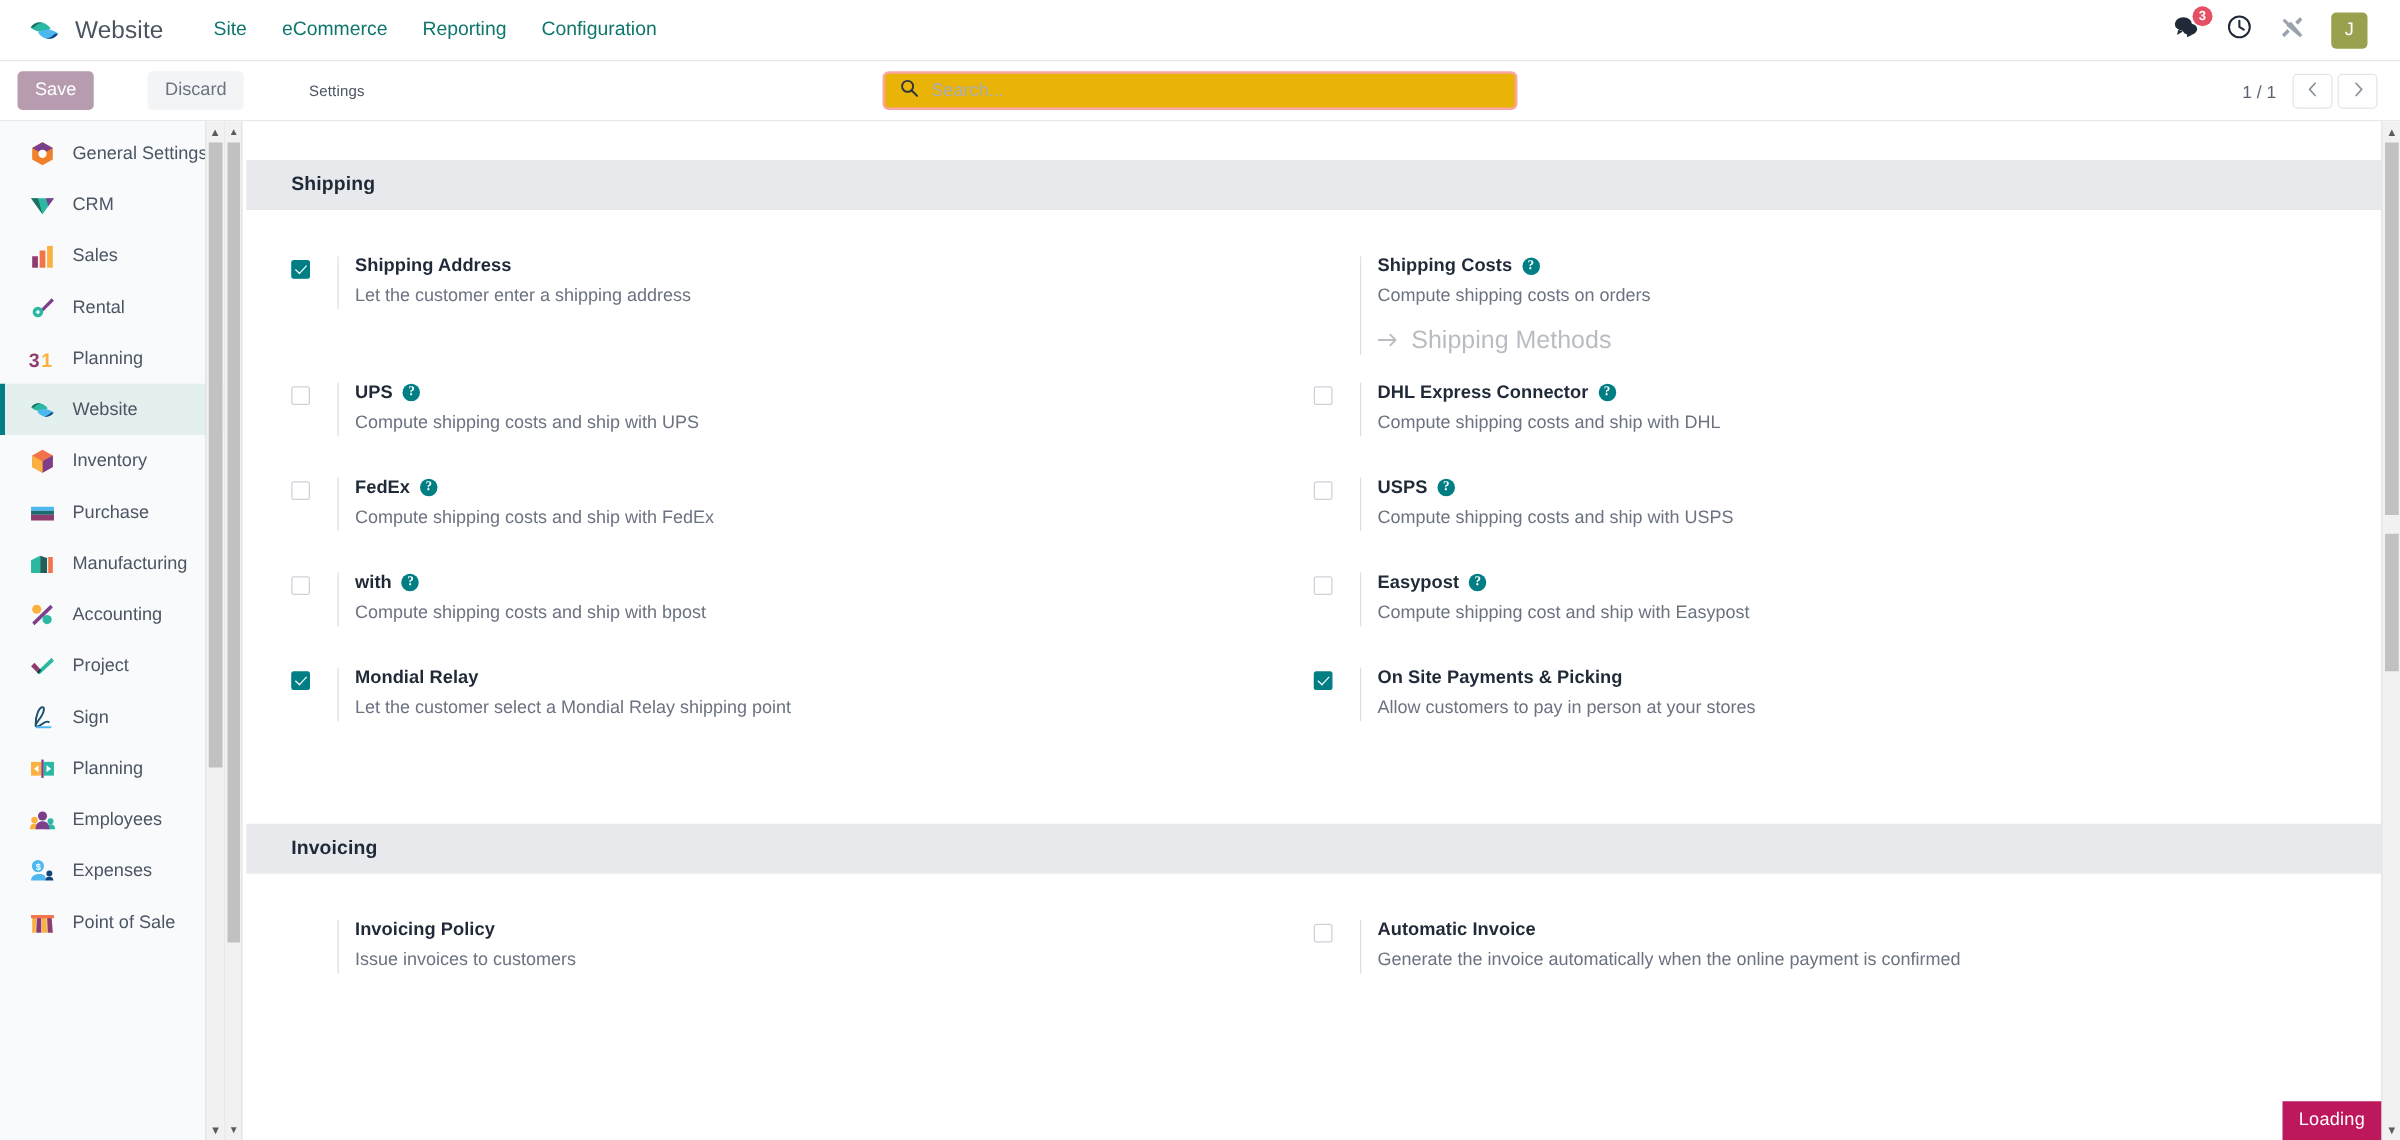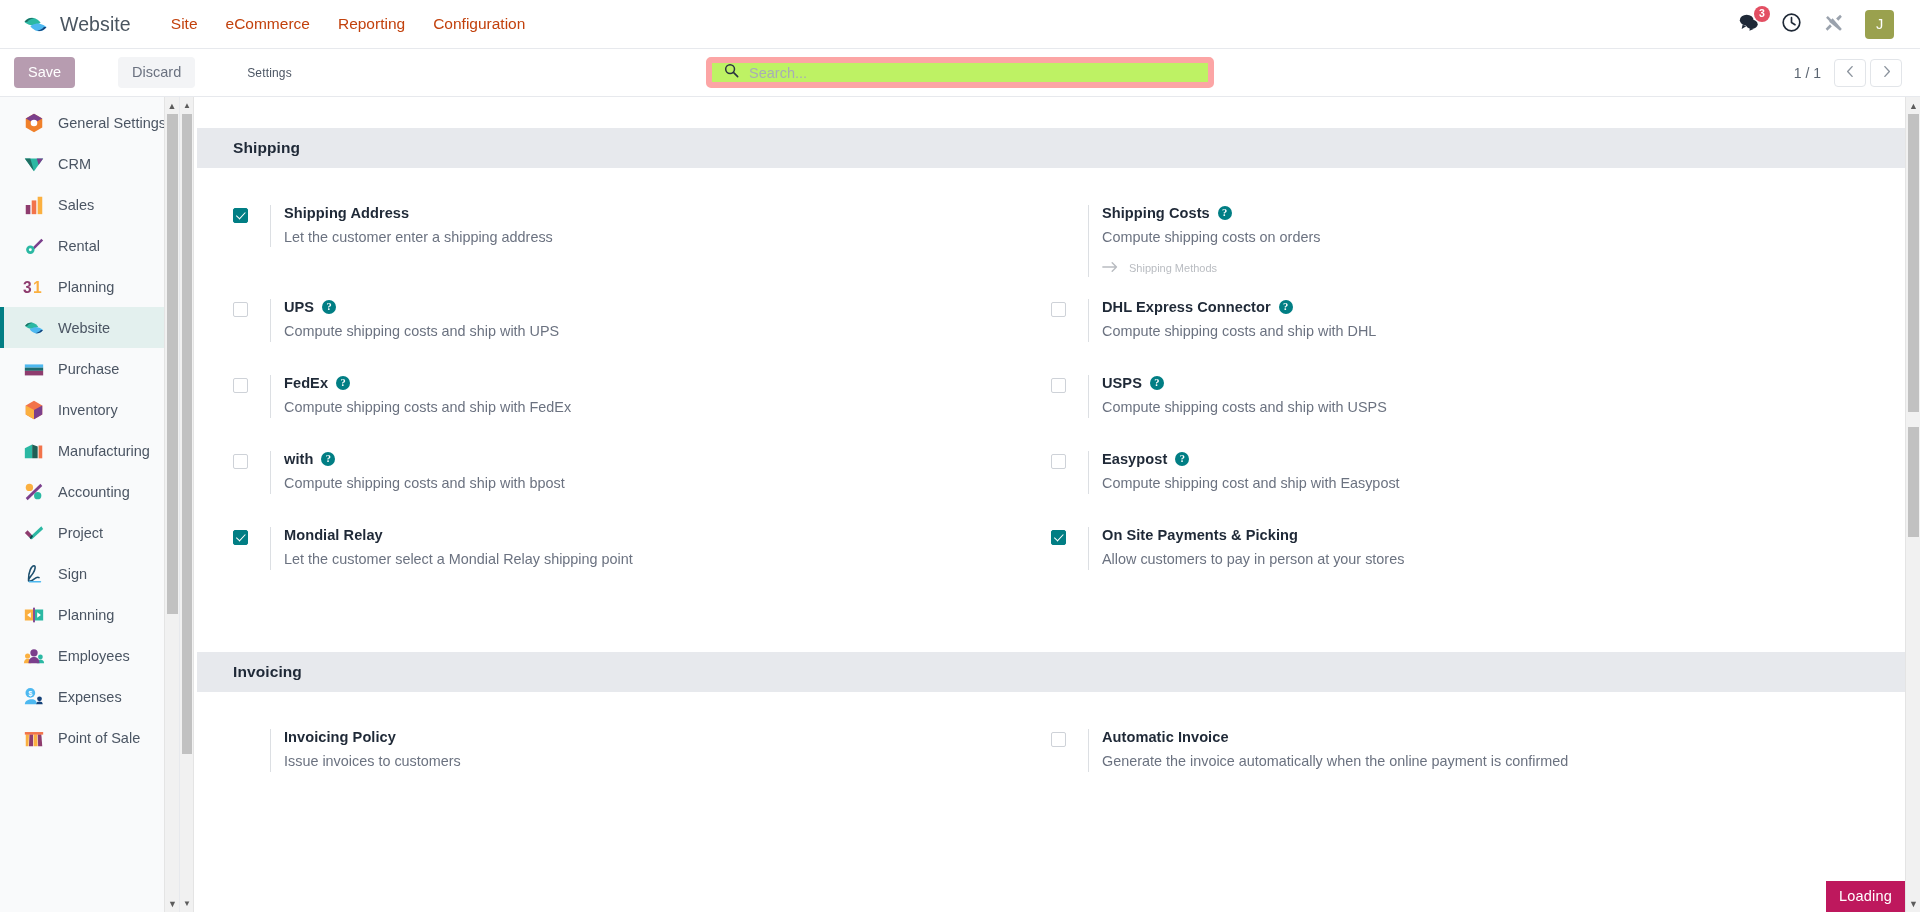--- a/index.html
+++ b/index.html
@@ -26,21 +26,21 @@
     display: flex; align-items: center; gap: 11px;
     margin-right: 26px;
   }
   .brand-logo { width: 27px; height: 27px; flex: none; }
   .brand-name {
     font-size: 19.5px; color: #4a5560; font-weight: 400;
     letter-spacing: .1px;
   }
   .nav-menu { display: flex; align-items: center; gap: 0; }
   .nav-item {
-    font-size: 15.5px; color: #c2410c; padding: 6px 14px;
+    font-size: 15.5px; color: #0f766e; padding: 6px 14px;
     cursor: pointer; border-radius: 3px; white-space: nowrap;
   }
   .nav-right {
     margin-left: auto; display: flex; align-items: center; gap: 21px;
     padding-right: 8px;
   }
   .sys-icon { position: relative; cursor: pointer; display: flex; align-items: center; }
   .badge-count {
     position: absolute; top: -7px; right: -10px;
     background: #e34f63; color: #fff;
@@ -74,22 +74,22 @@
   .cp-title {
     font-size: 12px; color: #4b5563; margin-left: 16px;
     font-weight: 400; letter-spacing: .15px;
   }
   .search-wrap {
     position: absolute; left: 50%; transform: translateX(-50%);
     width: 508px;
   }
   .search-box {
     display: flex; align-items: center; gap: 10px;
-    border: 6px solid #fca5a5; border-radius: 5px;
-    height: 31px; padding: 0 12px; background: #bef264;
+    border: 2px solid #fca5a5; border-radius: 5px;
+    height: 31px; padding: 0 12px; background: #eab308;
   }
   .search-box input {
     border: none; outline: none; flex: 1;
     font-size: 14.5px; font-family: inherit; color: #495057;
     background: transparent;
   }
   .search-box input::placeholder { color: #a8adb5; }
   .pager {
     margin-left: auto; display: flex; align-items: center; gap: 4px;
   }
@@ -181,21 +181,21 @@
     background: #017e84; color: #fff; flex: none;
     font-size: 10.5px; font-weight: 700; cursor: pointer;
     display: flex; align-items: center; justify-content: center;
     line-height: 1; font-family: "Liberation Serif", serif;
   }
   .s-desc {
     font-size: 14.4px; color: #6b7280; margin-top: 6px;
     line-height: 1.42; max-width: 470px;
   }
   .s-link {
-    margin-top: 14px; font-size: 11px; color: #b9bcc1;
+    margin-top: 14px; font-size: 20px; color: #b9bcc1;
     display: inline-flex; align-items: center; gap: 10px;
     cursor: default; text-decoration: none;
   }
 
   .pane-scrollbar {
     position: absolute; right: 0; top: 0; width: 15px; height: 100%;
     background: #f1f1f1; border-left: 1px solid #e4e4e4;
   }
   .pane-arrow {
     width: 15px; height: 17px; display: flex;
@@ -390,37 +390,37 @@
             <path d="M29 19c-3 5-9 6-13 4-4-2-6-5-6-5s5-4 11-3c4 1 6.5 2.5 8 4z" fill="#4db8f0"></path>
             <path d="M29 19c-2.5 4-7 5.5-11 4.5 3-.5 6-2 8-4.5 1-.2 2-.2 3 0z" fill="#14427a"></path>
           </svg>
         </span>
         <span class="sb-label">Website</span>
       </div>
 
       <div class="sb-item">
         <span class="sb-icon">
           <svg viewBox="0 0 24 24" width="22" height="22">
+            <path d="M12 2 L21 7 L21 17 L12 22 L3 17 L3 7 Z" fill="#f2734a"></path>
+            <path d="M12 12 L21 7 L21 17 L12 22 Z" fill="#7b3f8c"></path>
+            <path d="M12 12 L3 7 L3 17 L12 22 Z" fill="#fbb040"></path>
+          </svg>
+        </span>
+        <span class="sb-label">Inventory</span>
+      </div>
+
+      <div class="sb-item">
+        <span class="sb-icon">
+          <svg viewBox="0 0 24 24" width="22" height="22">
             <rect x="2" y="7" width="20" height="3.5" fill="#4db8f0"></rect>
             <rect x="2" y="10.5" width="20" height="3.5" fill="#1d6b6e"></rect>
             <rect x="2" y="14" width="20" height="5" fill="#8e3c6e"></rect>
           </svg>
         </span>
         <span class="sb-label">Purchase</span>
-      </div>
-
-      <div class="sb-item">
-        <span class="sb-icon">
-          <svg viewBox="0 0 24 24" width="22" height="22">
-            <path d="M12 2 L21 7 L21 17 L12 22 L3 17 L3 7 Z" fill="#f2734a"></path>
-            <path d="M12 12 L21 7 L21 17 L12 22 Z" fill="#7b3f8c"></path>
-            <path d="M12 12 L3 7 L3 17 L12 22 Z" fill="#fbb040"></path>
-          </svg>
-        </span>
-        <span class="sb-label">Inventory</span>
       </div>
 
       <div class="sb-item">
         <span class="sb-icon">
           <svg viewBox="0 0 24 24" width="22" height="22">
             <path d="M2 9 L10 5 L10 20 L2 20 Z" fill="#2bb8a3"></path>
             <path d="M10 5 L16 7 L16 20 L10 20 Z" fill="#1f5f55"></path>
             <path d="M17 6 L21 6 L21 20 L17 20 Z" fill="#f2734a"></path>
           </svg>
         </span>

